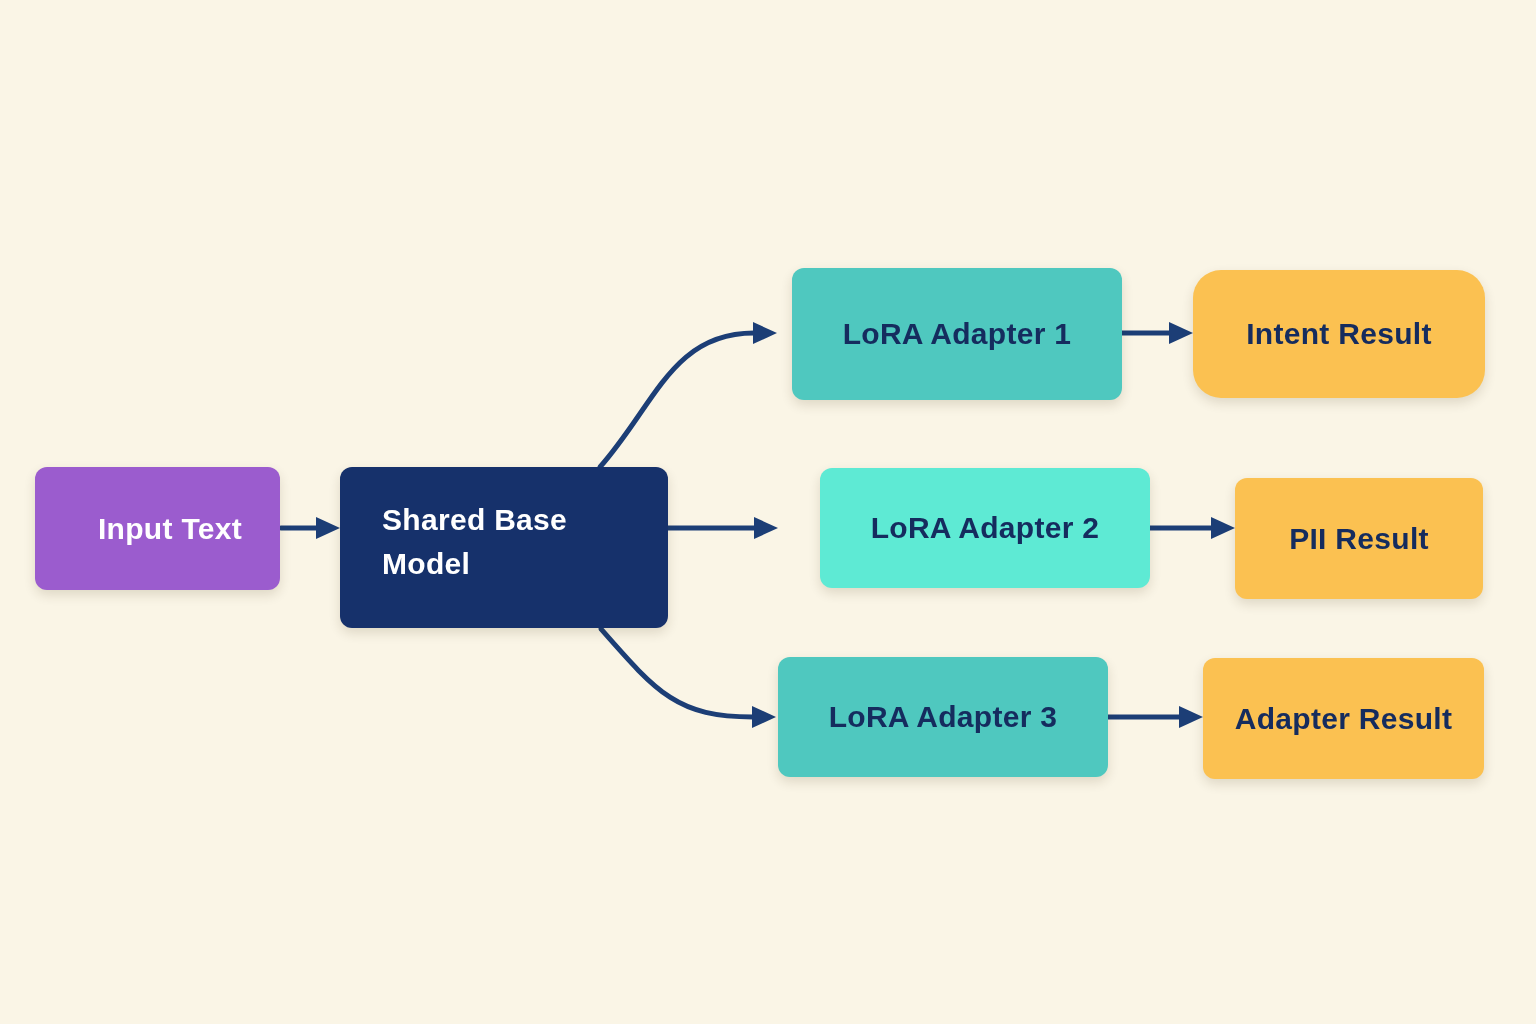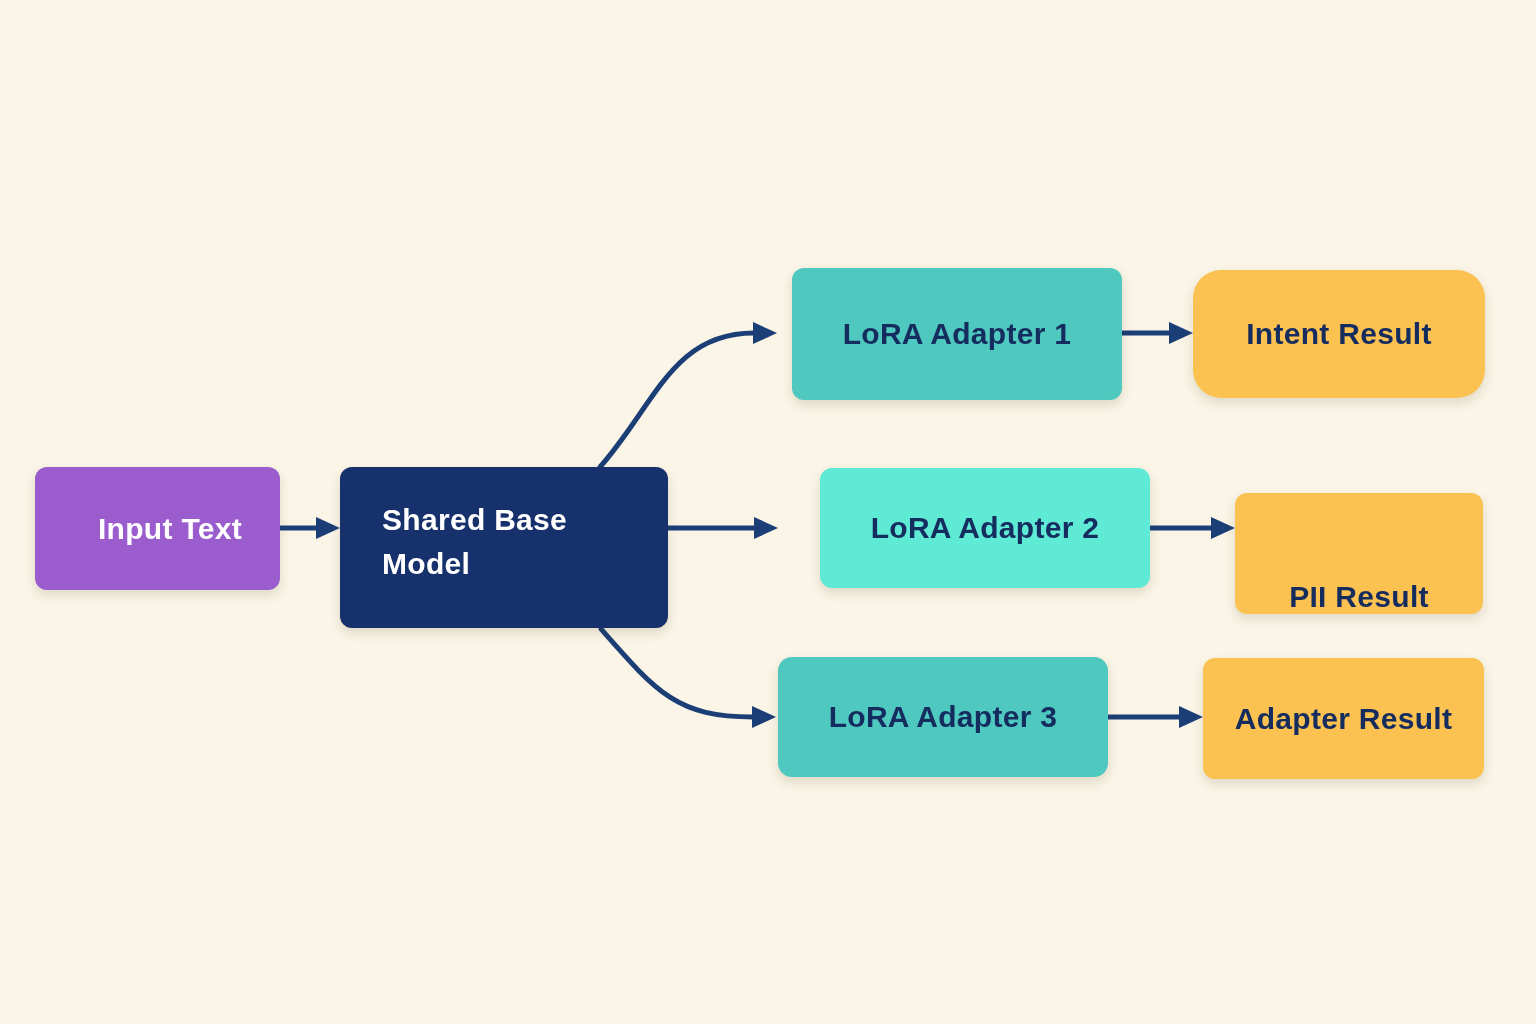--- a/index.html
+++ b/index.html
@@ -37,23 +37,23 @@
   .node span {
     display: block;
   }
   
   .n-input   { left: 35px;  top: 467px; width: 245px; height: 123px; padding-left: 25px; }
   .n-base    { left: 340px; top: 467px; width: 328px; height: 161px;
                justify-content: flex-start; text-align: left;
                padding: 0 40px 12px 42px; line-height: 44px; }
   .n-adp1    { left: 792px; top: 268px; width: 330px; height: 132px; }
   .n-adp2    { left: 778px; top: 468px; width: 330px; height: 120px; }
-  .n-adp3    { left: 778px; top: 657px; width: 330px; height: 120px; border-radius: 14px; }
+  .n-adp3    { left: 778px; top: 657px; width: 330px; height: 120px; }
   .n-res1    { left: 1193px; top: 270px; width: 292px; height: 128px; }
-  .n-res2    { left: 1235px; top: 493px; width: 248px; height: 121px; align-items: flex-end; }
+  .n-res2    { left: 1235px; top: 478px; width: 248px; height: 121px; }
   .n-res3    { left: 1203px; top: 658px; width: 281px; height: 121px; }
 </style>
 </head>
 <body>
 
 <div class="canvas" style="background: rgb(250, 245, 230);">
 
   <svg class="arrows" viewBox="0 0 1536 1024" xmlns="http://www.w3.org/2000/svg">
 
     <path class="a-line" d="M281,528 L318,528" stroke="#1C3E76" stroke-width="5" fill="none" stroke-linecap="round"></path>

